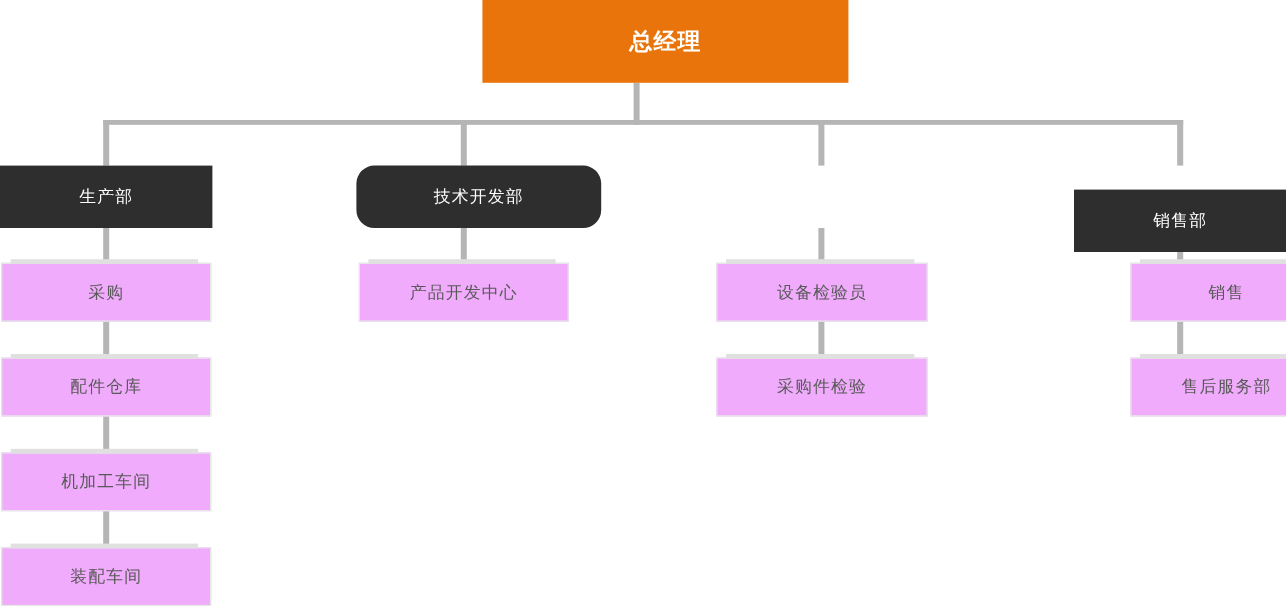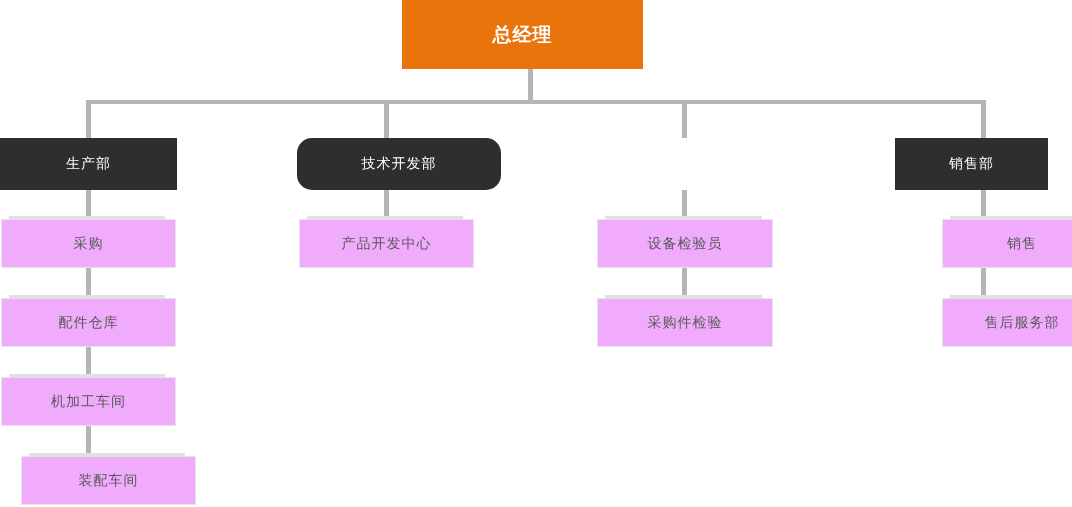--- a/index.html
+++ b/index.html
@@ -11,21 +11,21 @@
     overflow:hidden;
   }
   .node{
     position:absolute;
     box-sizing:border-box;
     display:flex;align-items:center;justify-content:center;
     text-align:center;
     letter-spacing:1px;
   }
   .root{
-    left:402px;top:0;width:241px;height:69px;
+    left:402px;top:0;width:305px;height:69px;
     background:var(--root-bg,#E8740B);
     color:#ffffff;font-size:19px;font-weight:bold;
   }
   .dept{
     top:138px;height:52px;
     background:var(--dept-bg,#2F2E2E);
     color:#ffffff;font-size:14px;font-weight:normal;
   }
   .leaf{
     height:49px;
@@ -36,27 +36,27 @@
   }
   .leaf::before{
     content:"";
     position:absolute;top:-4px;left:7px;right:10px;height:4px;
     background:var(--node-topbar,#E0E0E0);
   }
   
   .dept.c1{left:0;width:177px;}
   .dept.c2{left:297px;width:204px;border-radius:15px;}
   .dept.c3{left:594px;width:182px;}
-  .dept.c4{left:895px;width:153px;}
+  .dept.c4{left:895px;width:177px;margin-top:20px;}
   .leaf.c1{left:1px;width:175px;}
   .leaf.c2{left:299px;width:175px;}
   .leaf.c3{left:597px;width:176px;}
   .leaf.c4{left:942px;width:160px;}
   
-  .r1{top:219px;} .r2{top:298px;} .r3{top:377px;} .r4{top:456px;margin-left:20px;}
+  .r1{top:219px;} .r2{top:298px;} .r3{top:377px;} .r4{top:456px;}
   
   .conn{position:absolute;background:var(--connector,#B5B5B5);}
   .conn.hline{left:86px;top:100px;width:900px;height:4px;}
   .conn.root-stub{left:528px;top:69px;width:5px;height:35px;}
   .conn.drop{top:100px;width:5px;height:38px;}
   .conn.drop.d1{left:86px;} .conn.drop.d2{left:384px;}
   .conn.drop.d3{left:682px;} .conn.drop.d4{left:981px;}
   .conn.stub{width:5px;}
   .conn.stub.x1{left:86px;} .conn.stub.x2{left:384px;}
   .conn.stub.x3{left:682px;} .conn.stub.x4{left:981px;}

